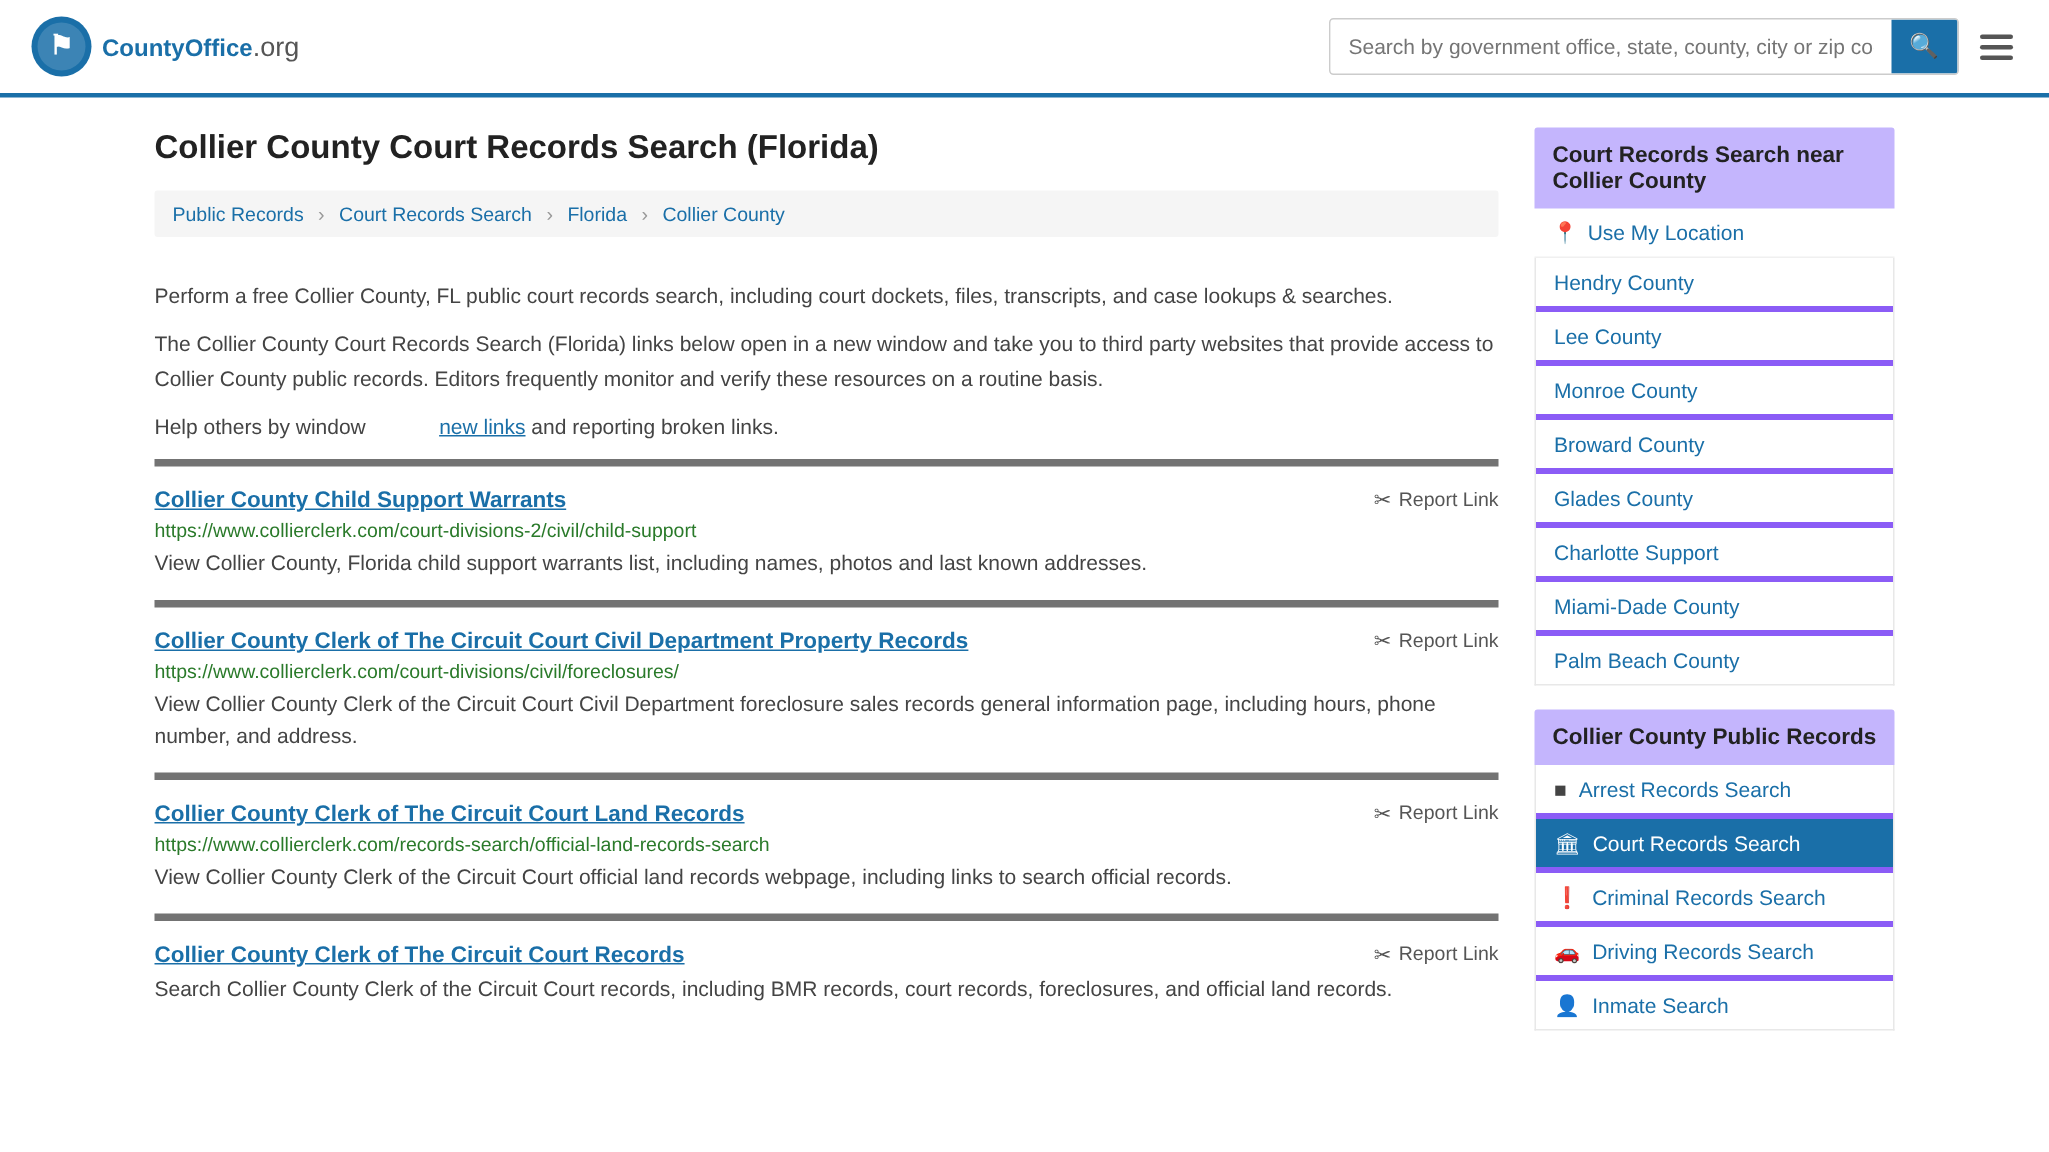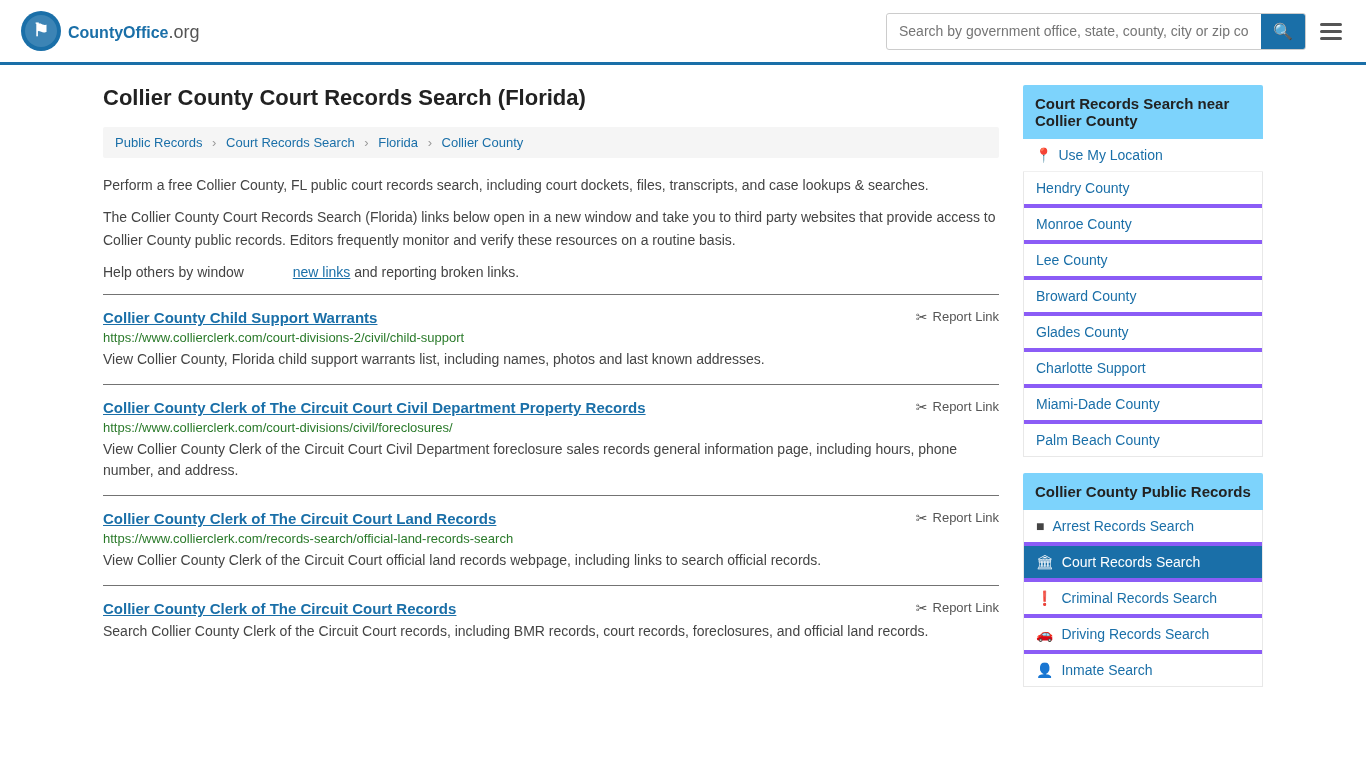--- a/index.html
+++ b/index.html
@@ -102,21 +102,21 @@
       font-size: 22px;
       font-weight: bold;
       color: #222;
       margin-bottom: 16px;
     }
 
     
     .breadcrumb {
       font-size: 13px;
       color: #555;
-      margin-bottom: 16px;
+      margin-bottom: 28px;
       background: #f5f5f5;
       padding: 8px 12px;
       border-radius: 2px;
     }
     .breadcrumb a {
       color: #1a6fa8;
       text-decoration: none;
     }
     .breadcrumb .sep { margin: 0 6px; color: #999; }
 
@@ -128,21 +128,21 @@
       margin-bottom: 10px;
     }
     .description a {
       color: #1a6fa8;
       text-decoration: underline;
       margin-left: 45px;
     }
 
     
     .record-item {
-      border-top: 1px solid #737373;
+      border-top: 5px solid #737373;
       padding: 14px 0;
     }
     .record-item-header {
       display: flex;
       justify-content: space-between;
       align-items: flex-start;
       margin-bottom: 4px;
     }
     .record-title {
       font-size: 15px;
@@ -171,21 +171,21 @@
       font-size: 14px;
       color: #444;
       line-height: 1.5;
     }
 
     
     .sidebar-section {
       margin-bottom: 16px;
     }
     .sidebar-heading {
-      background: #7dd3fc;
+      background: #c4b5fd;
       padding: 10px 12px;
       font-size: 15px;
       font-weight: bold;
       color: #222;
       border-radius: 2px 2px 0 0;
     }
     .sidebar-list {
       list-style: none;
       border: 1px solid #e8e8e8;
       border-top: none;
@@ -328,24 +328,24 @@
       </div>
       <div class="use-location">
         <span style="color:#444;font-size:14px;">📍</span>
         <span>Use My Location</span>
       </div>
       <ul class="sidebar-list" id="nearby-list">
           <li>
             <a href="#">Hendry County</a>
           </li>
           <li>
+            <a href="#">Lee County</a>
+          </li>
+          <li>
             <a href="#">Monroe County</a>
-          </li>
-          <li>
-            <a href="#">Lee County</a>
           </li>
           <li>
             <a href="#">Broward County</a>
           </li>
           <li>
             <a href="#">Glades County</a>
           </li>
           <li>
             <a href="#">Charlotte Support</a>
           </li>

